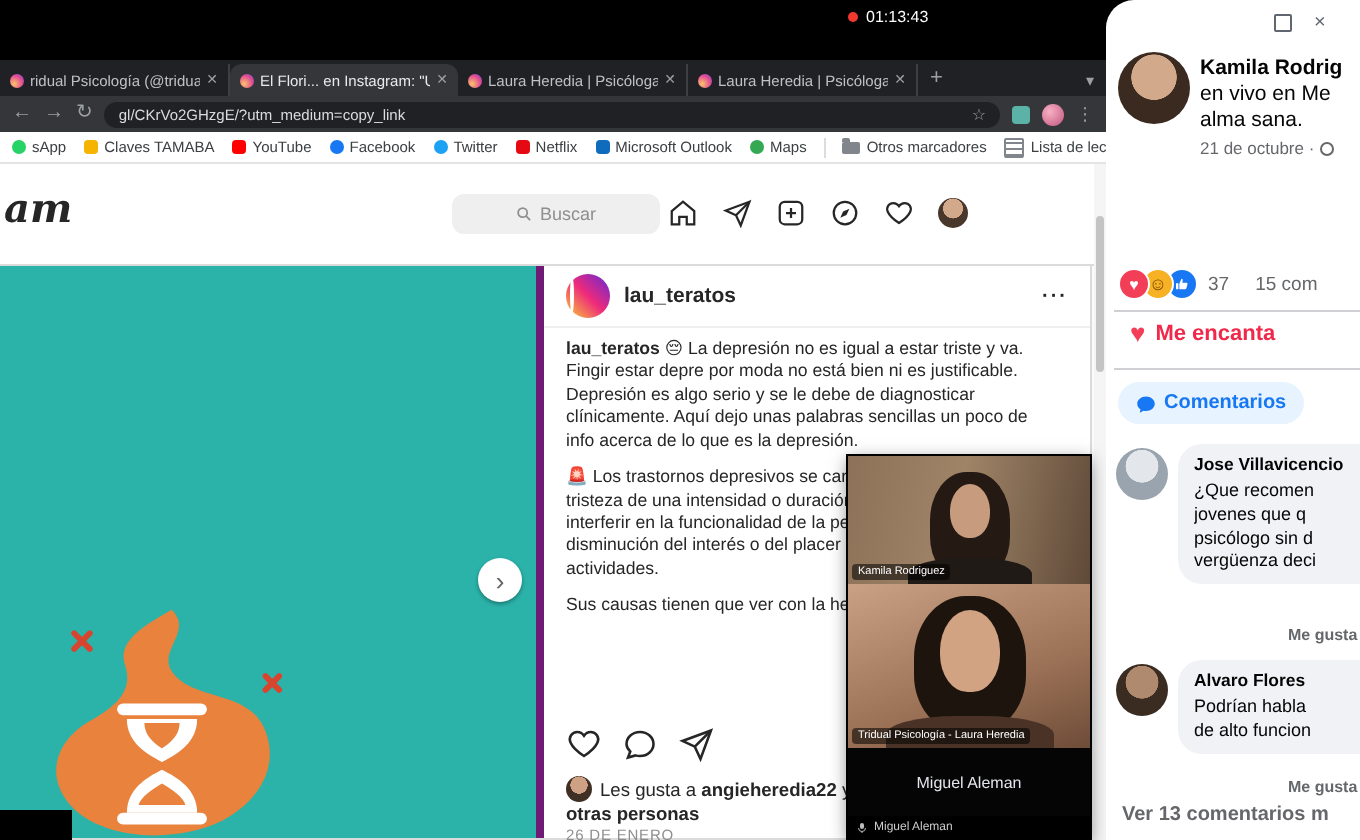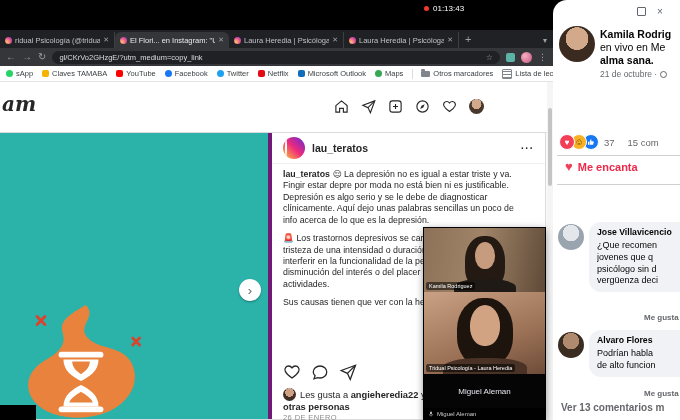--- a/index.html
+++ b/index.html
@@ -117,21 +117,21 @@
   
   .fbpanel{position:absolute;left:553px;top:0;width:127px;height:420px;background:#fff;
     border-radius:14px 0 0 0;overflow:hidden;z-index:40;color:#050505;}
   .fb-controls{position:absolute;left:84px;top:7px;display:flex;gap:11px;align-items:center;color:#606770;}
   .win-restore{width:7px;height:7px;border:1.2px solid #606770;border-radius:1px;display:inline-block;}
   .win-close{font-size:10px;line-height:8px;}
   .fb-avatar{position:absolute;left:6px;top:26px;width:36px;height:36px;border-radius:50%;
     background:radial-gradient(circle at 50% 35%,#d3a98b 0 38%,#3a2a20 39% 100%);}
   .fb-name{position:absolute;left:47px;top:28px;font-size:10.5px;font-weight:bold;white-space:nowrap;}
   .fb-line2{position:absolute;left:47px;top:41px;font-size:10.5px;white-space:nowrap;}
-  .fb-line3{position:absolute;left:47px;top:54px;font-size:10.5px;font-weight:bold;white-space:nowrap;}
+  .fb-line3{position:absolute;left:47px;top:54px;font-size:10.5px;font-weight:normal;white-space:nowrap;}
   .fb-meta{position:absolute;left:47px;top:69px;font-size:8.5px;color:#65676b;display:flex;gap:3px;align-items:center;white-space:nowrap;}
   .globe{width:7px;height:7px;border:1px solid #65676b;border-radius:50%;display:inline-block;box-sizing:border-box;}
   .fb-reactions{position:absolute;left:6px;top:134px;display:flex;align-items:center;width:220px;}
   .rx{width:14px;height:14px;border-radius:50%;border:1.5px solid #fff;display:flex;align-items:center;
     justify-content:center;box-sizing:content-box;flex:0 0 auto;}
   .rx-love{background:#F33E58;color:#fff;font-size:8px;z-index:3;}
   .rx-haha{background:#F7B125;color:#7a4b00;font-size:9px;margin-left:-4px;z-index:2;}
   .rx-like{background:#1877F2;margin-left:-4px;z-index:1;}
   .rx-count{margin-left:5px;font-size:9.5px;color:#65676b;}
   .rx-comments{margin-left:13px;font-size:9.5px;color:#65676b;white-space:nowrap;}
@@ -247,20 +247,27 @@
           <span class="rlist"></span>
           <span>Lista de lectura</span>
         </span>
     </span>
   </div>
 
   <div class="igpage">
 
     <div class="igheader">
       <span class="iglogo">am</span>
+      <div class="igsearch">
+        <svg width="8" height="8" viewBox="0 0 12 12">
+            <circle cx="5" cy="5" r="3.4" fill="none" stroke="#8e8e8e" stroke-width="1.3"></circle>
+            <path d="M7.6 7.6 L10.6 10.6" stroke="#8e8e8e" stroke-width="1.3"></path>
+          </svg>
+        <span>Buscar</span>
+      </div>
       <div class="ignav">
         <span>
             <svg width="15" height="15" viewBox="0 0 24 24" fill="none" stroke="#262626" stroke-width="1.8">
               <path d="M3 10.5 L12 3 l9 7.5 V21 h-6 v-6 h-6 v6 H3 Z"></path>
             </svg>
           </span>
         <span>
             <svg width="15" height="15" viewBox="0 0 24 24" fill="none" stroke="#262626" stroke-width="1.8">
               <path d="M22 3 L3 10 l8.2 3.8 L15 22 Z"></path>
               <path d="M22 3 L11.2 13.8"></path>
@@ -399,20 +406,26 @@
     <span class="rx-comments">15 com</span>
   </div>
 
   <div class="hairline" style="top:155px"></div>
   <div class="fb-love">
     <span class="heart">♥</span>
     <span>Me encanta</span>
   </div>
   <div class="hairline" style="top:184px"></div>
 
+  <div class="fb-tab">
+    <svg width="10" height="10" viewBox="0 0 16 16">
+        <path d="M8 2 C4.1 2 1 4.6 1 7.8 c0 1.8 1 3.4 2.6 4.4 L3 15 l3 -1.6 c.6.1 1.3.2 2 .2 c3.9 0 7 -2.6 7 -5.8 S11.9 2 8 2 Z" fill="#1877F2"></path>
+      </svg>
+    <span>Comentarios</span>
+  </div>
 
   <div class="fb-cav cav1"></div>
   <div class="fb-bubble bub1">
     <div class="fb-author">Jose Villavicencio</div>
     <div class="ln">¿Que recomen</div>
     <div class="ln">jovenes que q</div>
     <div class="ln">psicólogo sin d</div>
     <div class="ln">vergüenza deci</div>
   </div>
   <div class="fb-cfoot cf1">Me gusta · Respo</div>

